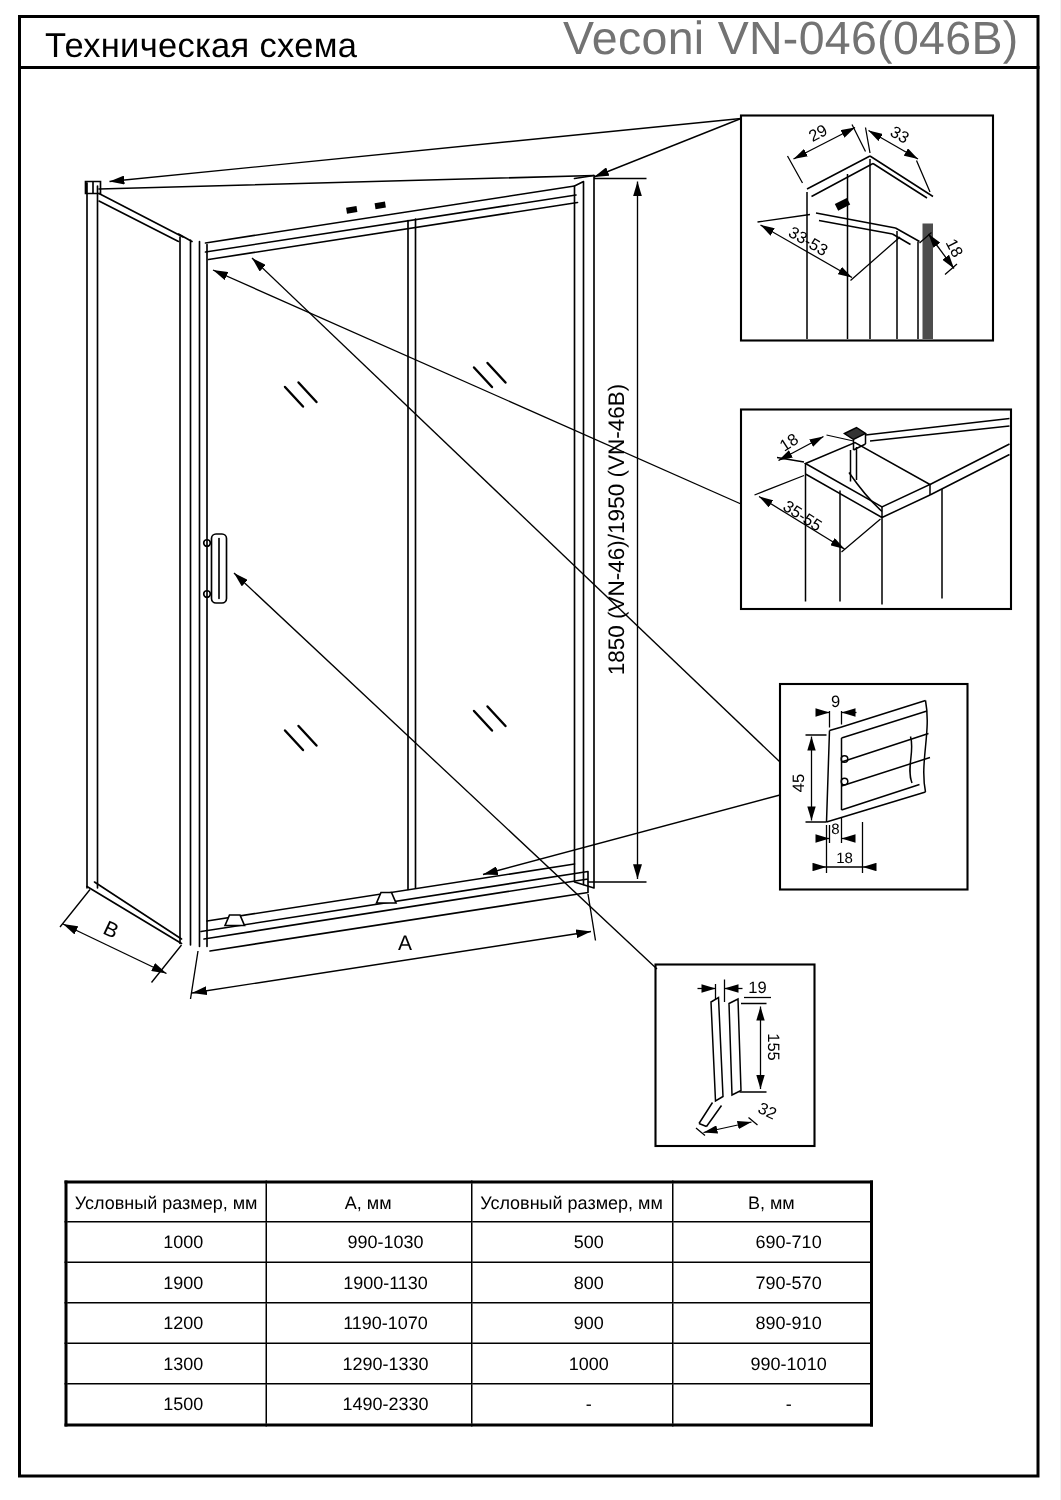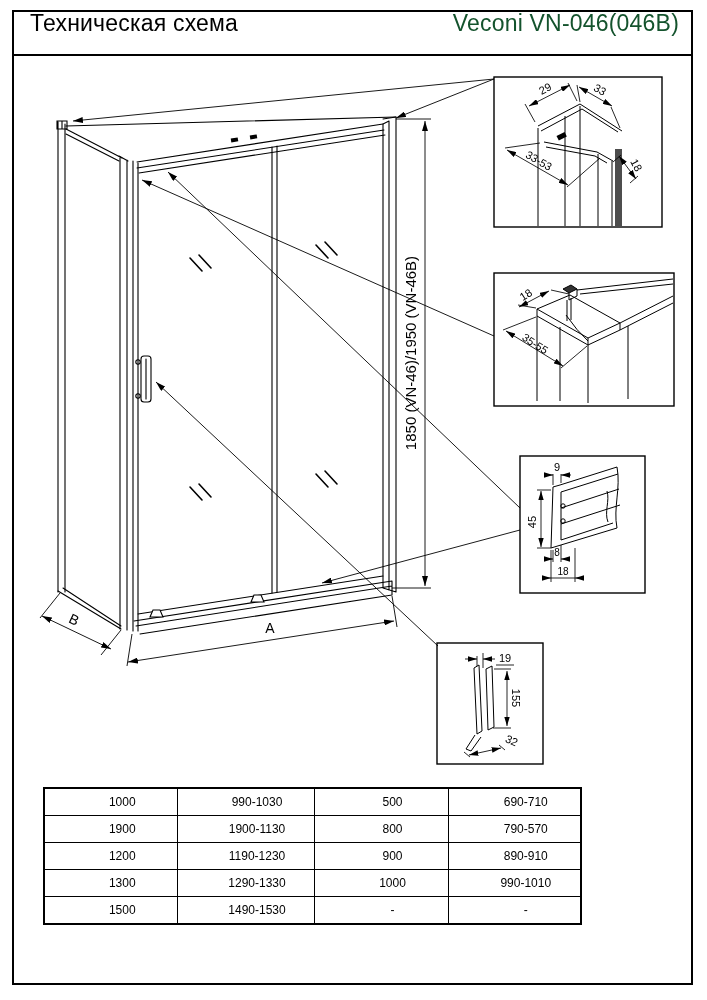--- a/index.html
+++ b/index.html
@@ -5,26 +5,26 @@
   html,body{margin:0;padding:0;background:#e8e8e8;}
   #page{
     position:relative;width:707px;height:1000px;background:#ffffff;
     font-family:"Liberation Sans",sans-serif;overflow:hidden;margin:0 auto;
   }
   #border-frame{
     position:absolute;left:12px;top:10px;width:681px;height:975px;
     border:2px solid #000;box-sizing:border-box;pointer-events:none;
   }
   #header{
-    position:absolute;left:12px;top:10px;width:681px;height:46px;
+    position:absolute;left:12px;top:10px;width:681px;height:36px;
     border-bottom:2px solid #000;box-sizing:border-box;
-    display:flex;align-items:flex-start;justify-content:space-between;
+    display:flex;align-items:flex-end;justify-content:space-between;
   }
   #header .t-left{font-size:23px;color:#000;padding-left:18px;letter-spacing:0.2px;}
-  #header .t-right{font-size:23px;color:#14532d;padding-right:14px;letter-spacing:0.2px;}
+  #header .t-right{font-size:31px;color:#737373;padding-right:14px;letter-spacing:0.2px;}
   svg{position:absolute;left:0;top:0;}
   svg text{fill:#000;font-family:"Liberation Sans",sans-serif;}
   .dimtxt{font-size:11px;}
   #size-table{
     position:absolute;left:43px;top:787px;width:537px;
     border-collapse:collapse;table-layout:fixed;
     font-size:12px;color:#000;
   }
   #size-table th,#size-table td{
     border:1px solid #000;text-align:center;vertical-align:middle;
@@ -212,46 +212,52 @@
   </svg>
 
   <table id="size-table">
     <colgroup>
         <col style="width:133px">
         <col style="width:137px">
         <col style="width:134px">
         <col style="width:133px">
       </colgroup>
     <tbody>
+        <tr>
+      <th>Условный размер, мм</th>
+      <th>А, мм</th>
+      <th>Условный размер, мм</th>
+      <th>В, мм</th>
+    </tr>
     <tr>
       <td>1000</td>
       <td>990-1030</td>
       <td>500</td>
       <td>690-710</td>
     </tr>
     <tr>
       <td>1900</td>
       <td>1900-1130</td>
       <td>800</td>
       <td>790-570</td>
     </tr>
     <tr>
       <td>1200</td>
-      <td>1190-1230</td>
+      <td>1190-1070</td>
       <td>900</td>
       <td>890-910</td>
     </tr>
     <tr>
       <td>1300</td>
       <td>1290-1330</td>
       <td>1000</td>
       <td>990-1010</td>
     </tr>
     <tr>
       <td>1500</td>
-      <td>1490-1530</td>
+      <td>1490-2330</td>
       <td>-</td>
       <td>-</td>
     </tr>
   </tbody>
     </table>
 
 </div>
 
 </body></html>

